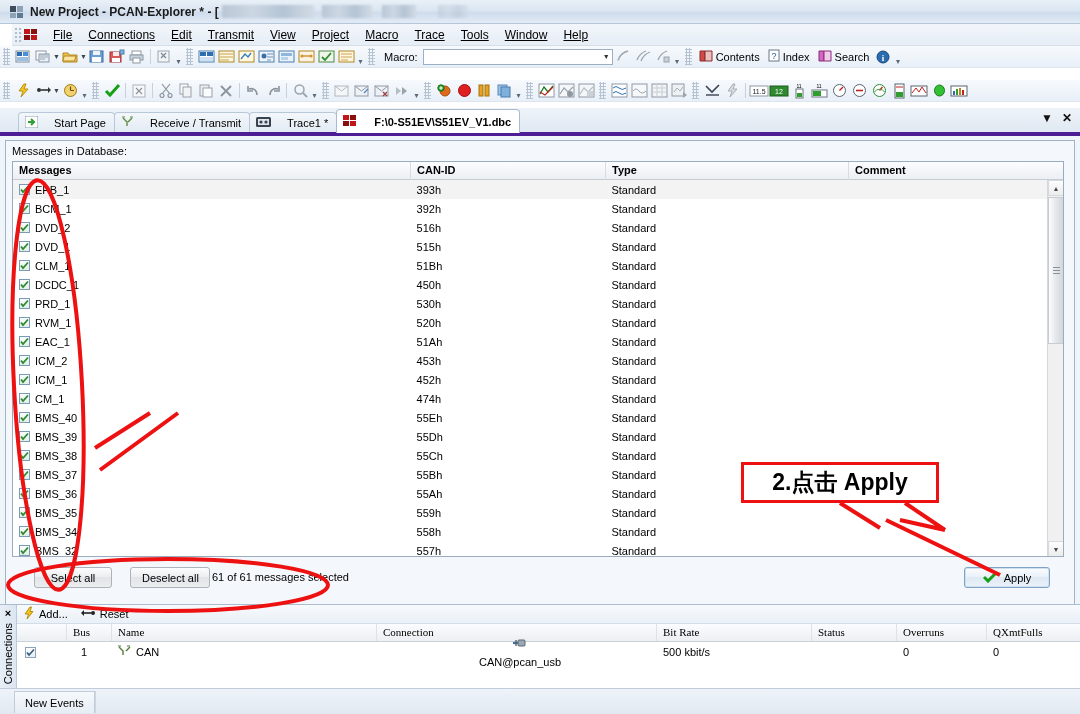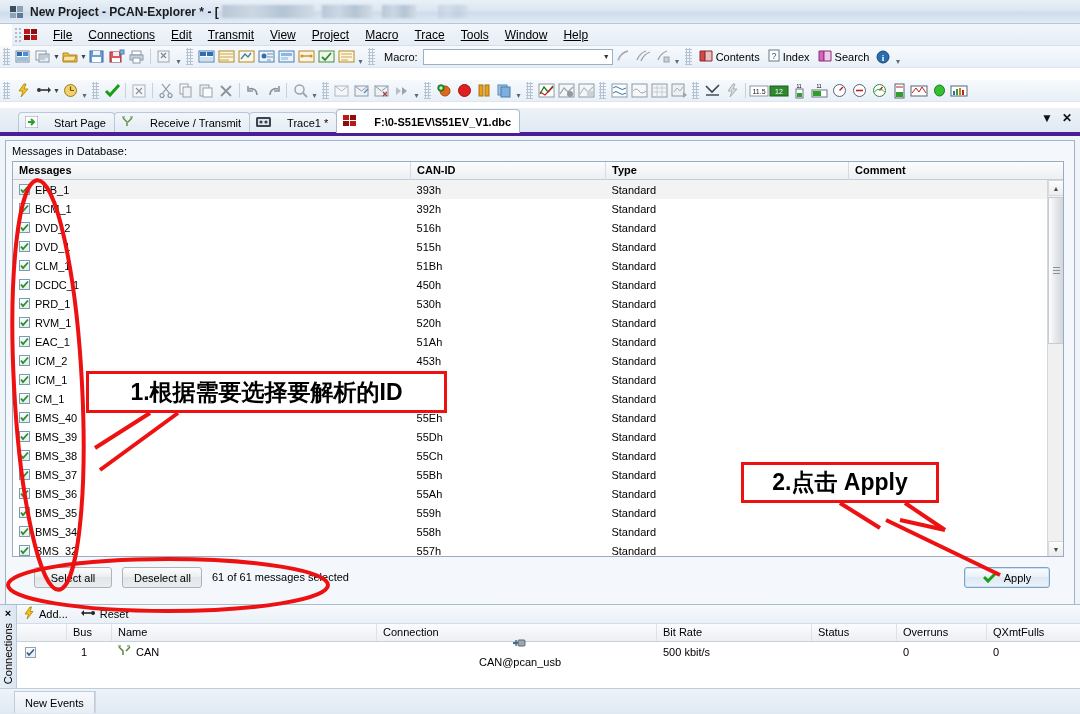--- a/index.html
+++ b/index.html
@@ -119,40 +119,40 @@
      border:1px solid #c7ccd2; display:flex; align-items:center; justify-content:center; }
   .vs-grip { width:7px; height:8px; background-image:linear-gradient(#8b9099 1px, transparent 1px);
      background-size:7px 3px; }
 
   .btnrow { position:absolute; left:6px; top:424px; width:1052px; height:26px; }
   .wbtn { height:21px; min-width:78px; padding:0 10px; font-size:11px;
      background:linear-gradient(to bottom,#fdfdfd,#eceef0 45%,#e2e5e8 50%,#ebedef);
      border:1px solid #adb3ba; border-radius:3px; display:inline-flex; align-items:center; justify-content:center;
      position:absolute; top:2px; }
   .wbtn.selall { left:22px; }
-  .wbtn.desel { left:110px;padding-left:11px; }
+  .wbtn.desel { left:118px;padding-left:11px; }
   .sel-status { position:absolute; left:200px; top:6px; font-size:11px; }
   .wbtn.apply { right:14px; width:86px; gap:6px; justify-content:center;
      background:linear-gradient(to bottom,#fbfdff,#eaf1f8 45%,#dfe9f4 50%,#eaf2f9);
      border:1px solid #7ea3c6; border-radius:3px; box-shadow:0 0 0 1px #cfe0f0 inset; }
 
   
   .dock { position:absolute; left:0; top:604px; width:1080px; height:84px; background:#eef3f8;
      border-top:1px solid #aabdd0; }
   .dock-left { position:absolute; left:0; top:0; width:17px; height:84px;
      background:linear-gradient(to right,#e7eef6,#dce6f1); border-right:1px solid #bcc9d8;
      display:flex; flex-direction:column; align-items:center; padding-top:3px; }
   .dock-x { font-size:11px; font-weight:bold; line-height:1; margin-bottom:4px; }
   .dock-vtext { writing-mode:vertical-rl; transform:rotate(180deg); font-size:11px; letter-spacing:0px; }
   .dock-main { position:absolute; left:17px; top:0; width:1063px; height:84px; background:#fff; }
   .dock-toolbar { height:19px; background:linear-gradient(to bottom,#f8fafd,#e9f0f7);
      border-bottom:1px solid #d4dde7; display:flex; align-items:center; padding-left:6px; gap:12px; }
   .dt-item { display:inline-flex; align-items:center; gap:4px; font-size:11px; }
   .dock-head { display:flex; height:18px; background:linear-gradient(to bottom,#fbfcfe,#eceff3);
-     border-bottom:1px solid #c9d0d8; font-size:11px; }
+     border-bottom:1px solid #c9d0d8; font-size:11px;font-family:Liberation Serif, serif; }
   .dh { padding:2px 0 0 6px; border-right:1px solid #dde2e8; white-space:nowrap; overflow:hidden; }
   .dh.k0{width:50px;} .dh.k1{width:45px;} .dh.k2{width:265px;} .dh.k3{width:280px;}
   .dh.k4{width:155px;} .dh.k5{width:85px;} .dh.k6{width:90px;} .dh.k7{width:93px;border-right:none;}
   .dock-row { display:flex; height:20px; align-items:center; font-size:11px; }
   .dc { padding-left:6px; white-space:nowrap; display:flex; align-items:center; gap:5px; }
   .dc.k0{width:50px; padding-left:8px;} .dc.k1{width:45px; padding-left:14px;} .dc.k2{width:265px;}
   .dc.k3{width:280px;flex-direction:column;} .dc.k4{width:155px;} .dc.k5{width:85px;} .dc.k6{width:90px;} .dc.k7{width:93px;}
   .cbx2 { width:11px; height:11px; border:1px solid #8da4b8; background:linear-gradient(to bottom,#fbfcfe,#e8eef4);
      display:inline-flex; align-items:center; justify-content:center; }
   .cbx2 svg { width:9px; height:9px; }
@@ -1106,16 +1106,15 @@
     <ellipse cx="48" cy="385" rx="34" ry="205" fill="none" stroke="#ee1111" stroke-width="4" transform="rotate(-3 48 385)"></ellipse>
 
     <ellipse cx="168" cy="585" rx="160" ry="26" fill="none" stroke="#ee1111" stroke-width="4"></ellipse>
 
     <path d="M150 413 L95 448 M178 413 L100 470" stroke="#ee1111" stroke-width="4" fill="none"></path>
 
     <path d="M840 503 L880 528 M905 503 L945 530 M945 530 L900 520" stroke="#ee1111" stroke-width="4" fill="none"></path>
     <path d="M886 520 L1000 575" stroke="#ee1111" stroke-width="4" fill="none"></path>
   </svg>
 
-  <div class="callout c1">1.根据需要选择要解析的ID</div>
   <div class="callout c2">2.点击 Apply</div>
 
 </div>
 
 </body></html>

